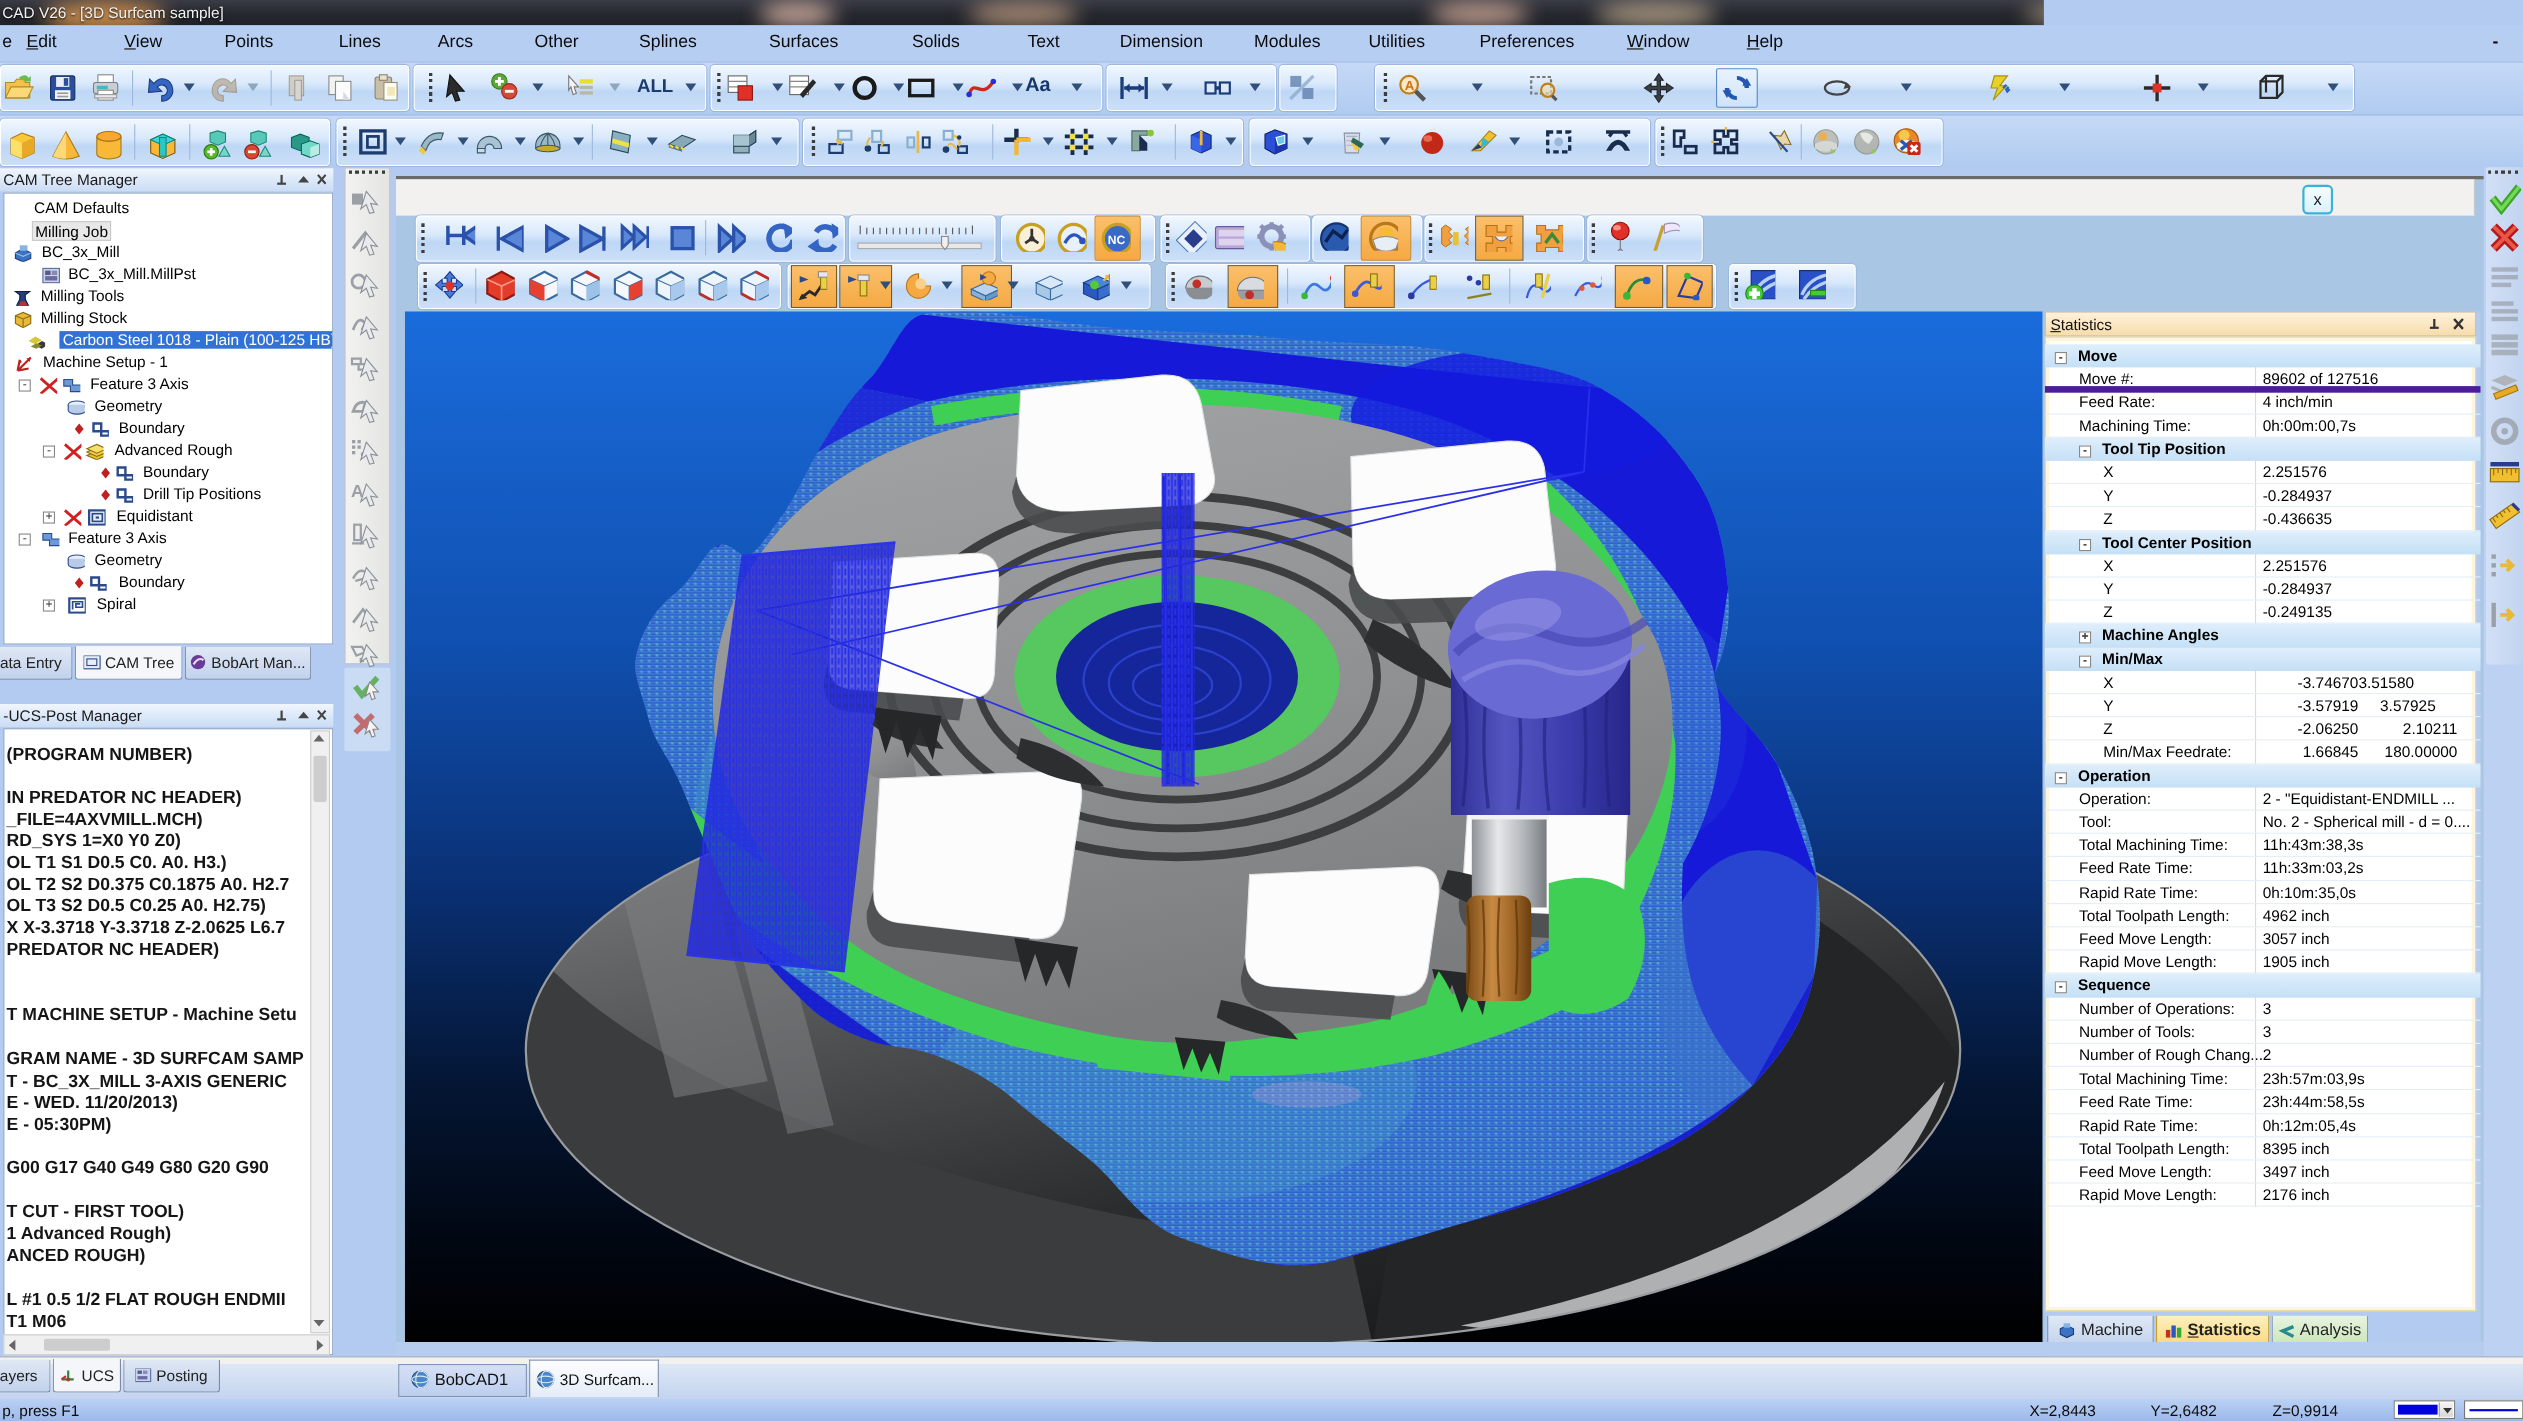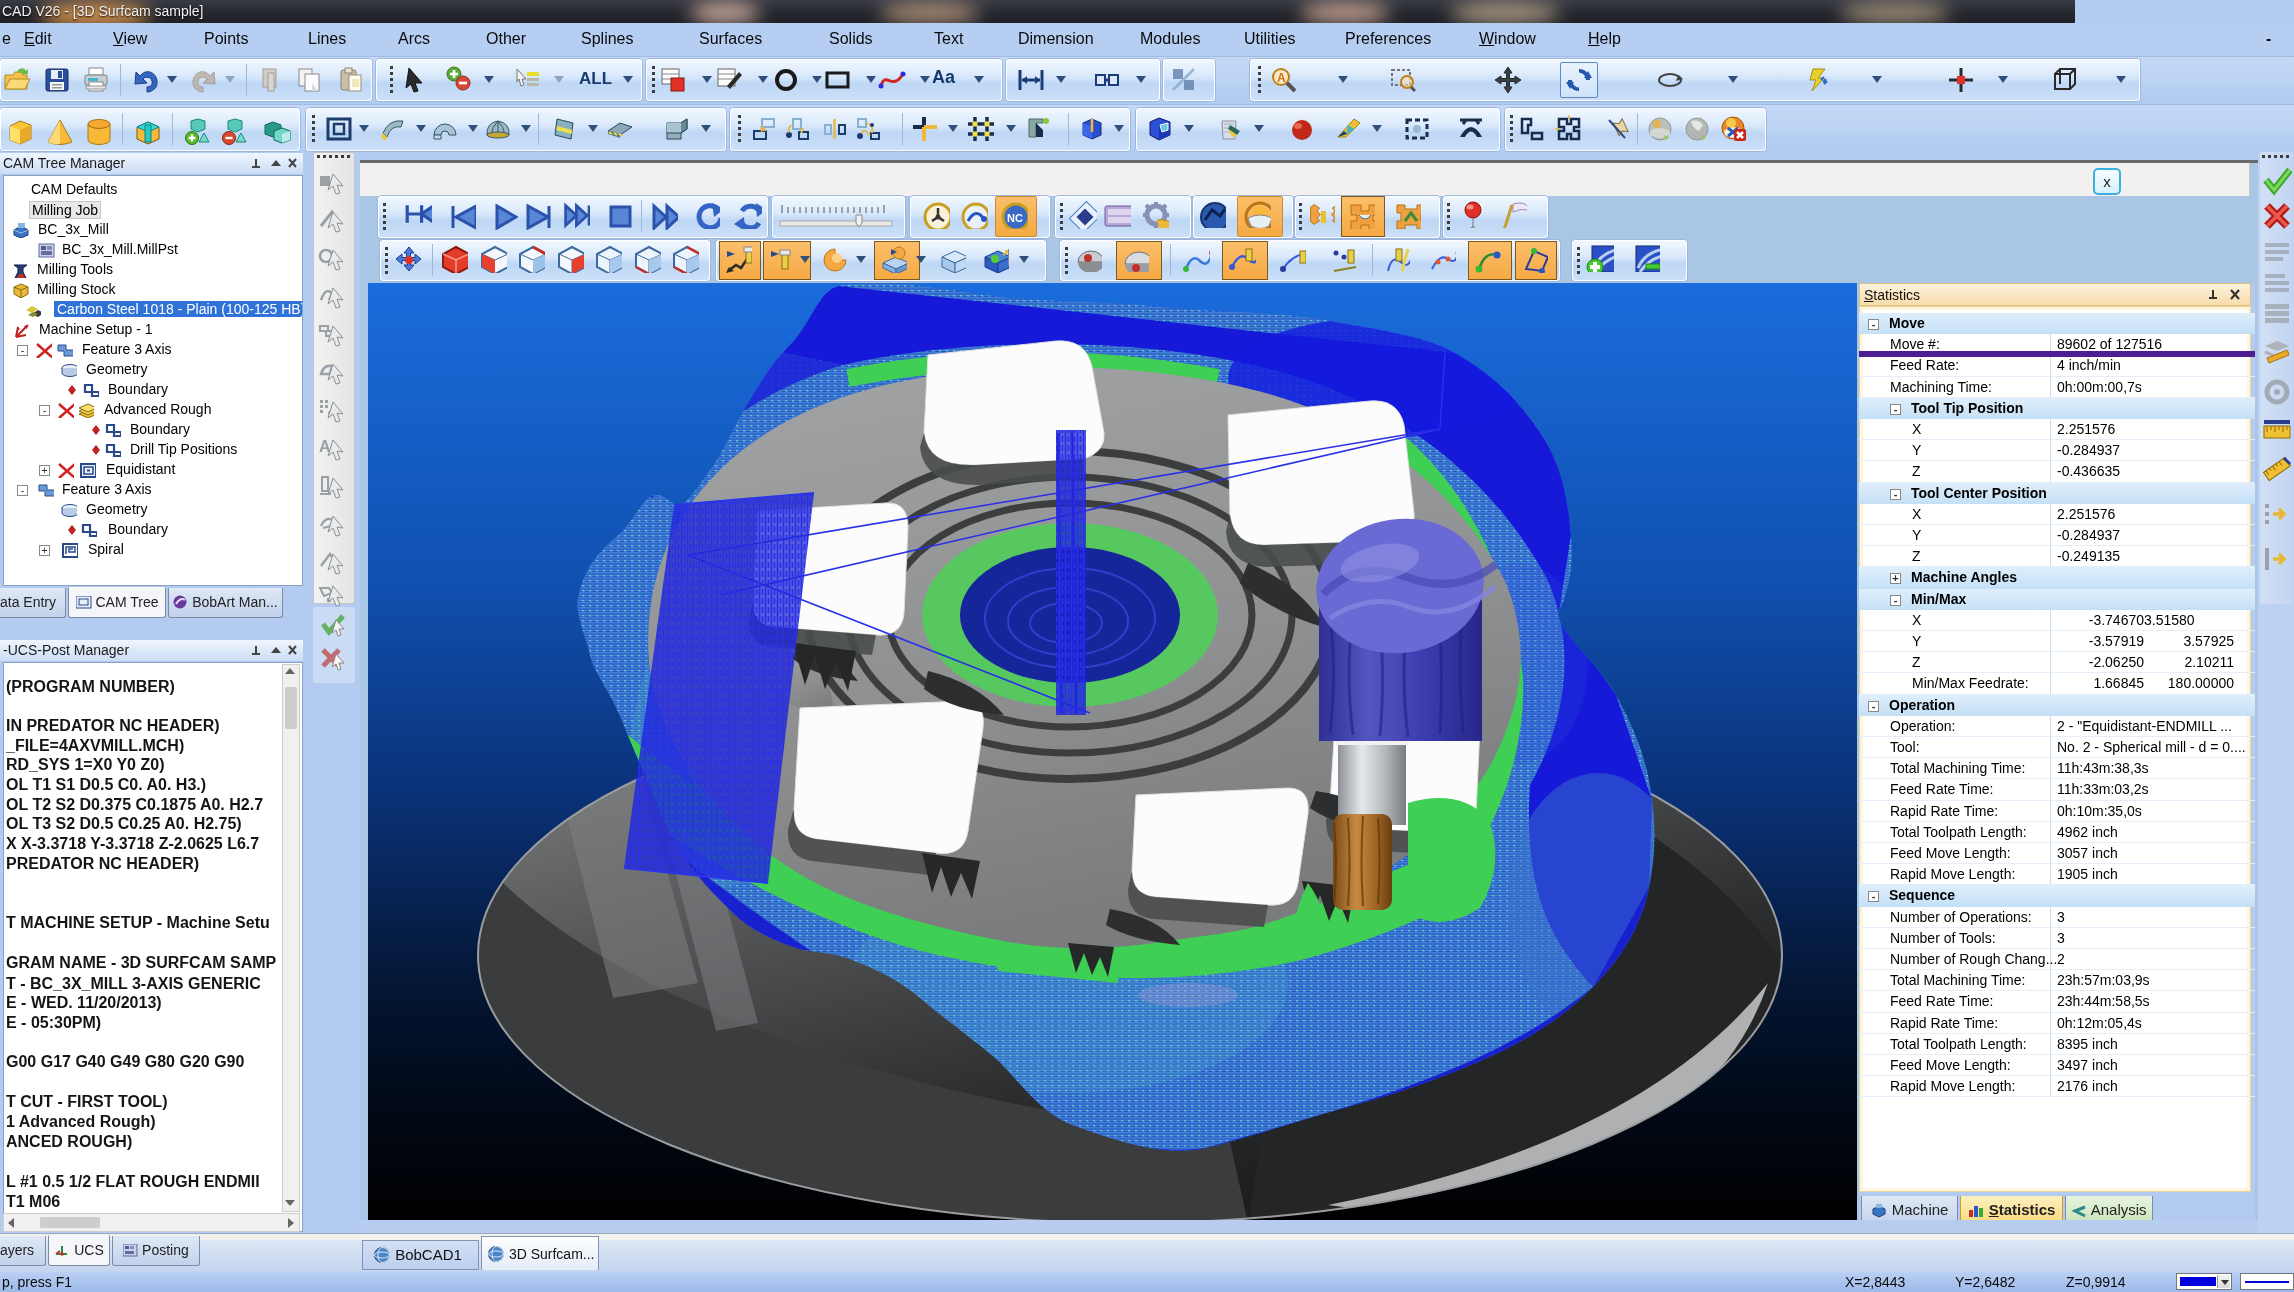--- a/index.html
+++ b/index.html
@@ -1,19 +1,19 @@
 <!DOCTYPE html>
 <html><head><meta charset="utf-8"><style>
 *{margin:0;padding:0;box-sizing:border-box}
 html,body{width:2294px;height:1292px;overflow:hidden}
 body{font-family:"Liberation Sans",sans-serif}
 #root{position:relative;width:2294px;height:1292px;background:#b3cbf0;overflow:hidden}
 .abs{position:absolute}
 
-#title{left:0;top:0;width:2075px;height:23px;background:linear-gradient(#3a3c45,#26282f 55%,#1f2127);overflow:hidden}
+#title{left:0;top:0;width:1858px;height:23px;background:linear-gradient(#3a3c45,#26282f 55%,#1f2127);overflow:hidden}
 #title .blob{position:absolute;top:2px;filter:blur(9px);border-radius:50%}
 #title .txt{position:absolute;left:2px;top:3px;color:#f2f2f4;font-size:14px;text-shadow:0 1px 2px #000}
 .winbtn{position:absolute;top:0;height:19px;border:1px solid #111;border-top:none;background:linear-gradient(#5a5d66,#33353c 45%,#23252b 55%,#2e3036);border-radius:0 0 4px 4px}
 
 #menu{left:0;top:23px;width:2294px;height:34px;background:#b6cef2;border-bottom:1px solid #a3bce4}
 #menu span{position:absolute;top:7px;font-size:16px;color:#0a0a0a}
 
 .tbrow{left:0;width:2294px;background:linear-gradient(#c5d9f6,#b0cbf0)}
 #tb1{top:57px;height:47px}
 #tb2{top:104px;height:48px;border-top:1px solid #9fbbe6}
@@ -1324,21 +1324,21 @@
         <span class="scell" style="left:52px">Min/Max</span>
       </div>
     <div class="strow" style="top:327px;height:21px;border-bottom:1px solid #e4eef8">
         <span class="scell" style="left:53px">X</span>
         <span class="scell" style="left:198px;width:87px;text-align:right">-3.74670</span>
         <span class="scell" style="left:285px;width:90px;text-align:left">3.51580</span>
       </div>
     <div class="strow" style="top:348px;height:21px;border-bottom:1px solid #e4eef8">
         <span class="scell" style="left:53px">Y</span>
         <span class="scell" style="left:198px;width:87px;text-align:right">-3.57919</span>
-        <span class="scell" style="left:285px;width:90px;text-align:right">3.57925</span>
+        <span class="scell" style="left:285px;width:90px;text-align:center">3.57925</span>
       </div>
     <div class="strow" style="top:369px;height:21px;border-bottom:1px solid #e4eef8">
         <span class="scell" style="left:53px">Z</span>
         <span class="scell" style="left:198px;width:87px;text-align:right">-2.06250</span>
         <span class="scell" style="left:285px;width:90px;text-align:right">2.10211</span>
       </div>
     <div class="strow" style="top:390px;height:22px;border-bottom:1px solid #e4eef8">
         <span class="scell" style="left:53px">Min/Max Feedrate:</span>
         <span class="scell" style="left:198px;width:87px;text-align:right">1.66845</span>
         <span class="scell" style="left:285px;width:90px;text-align:right">180.00000</span>

